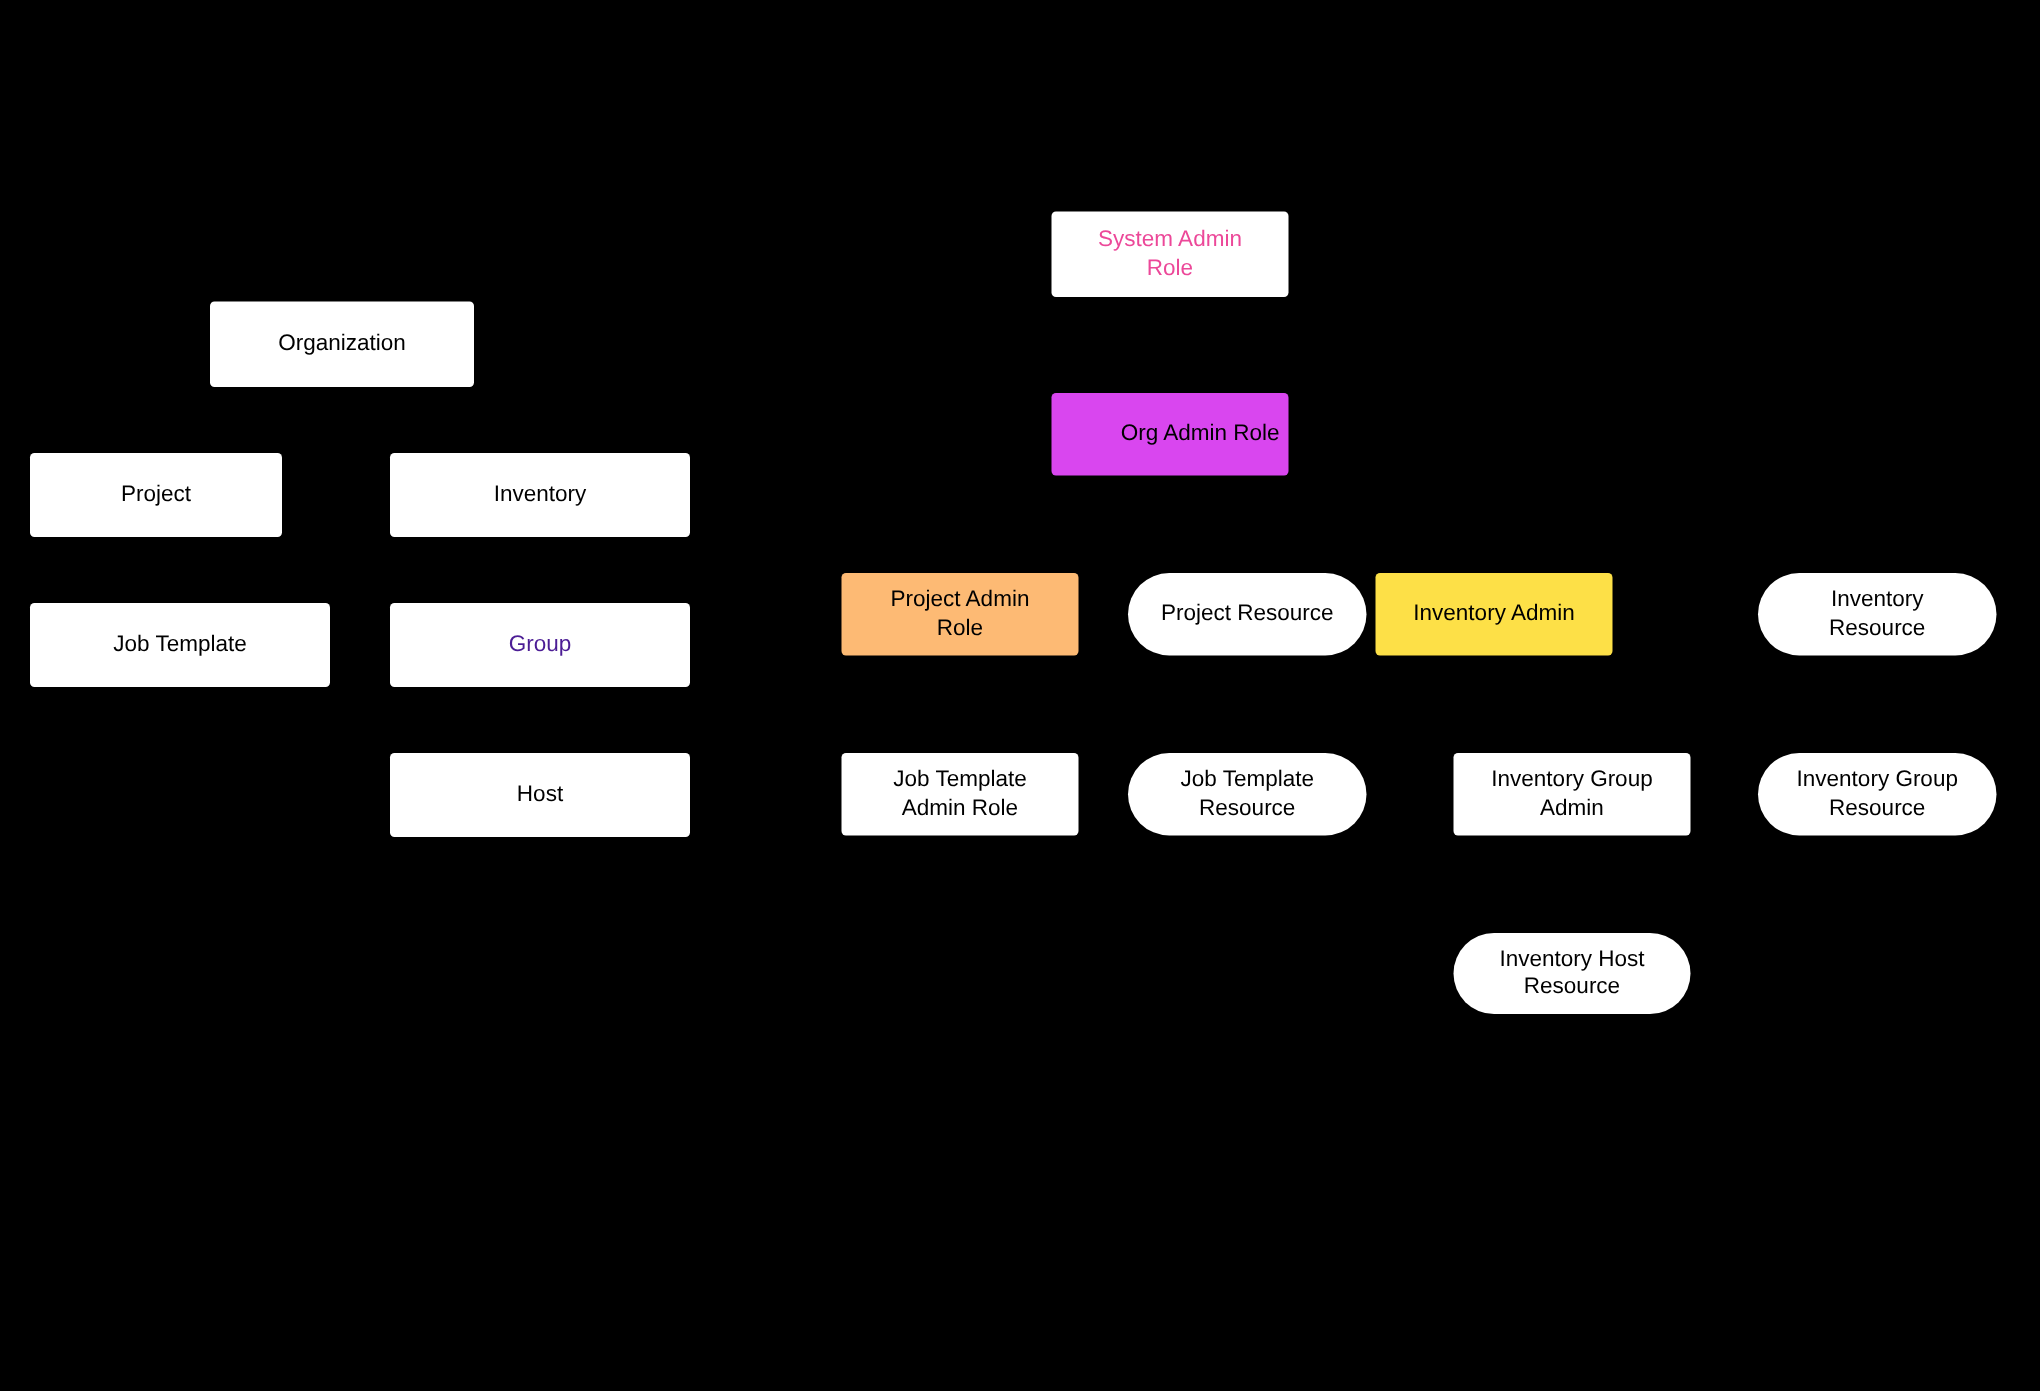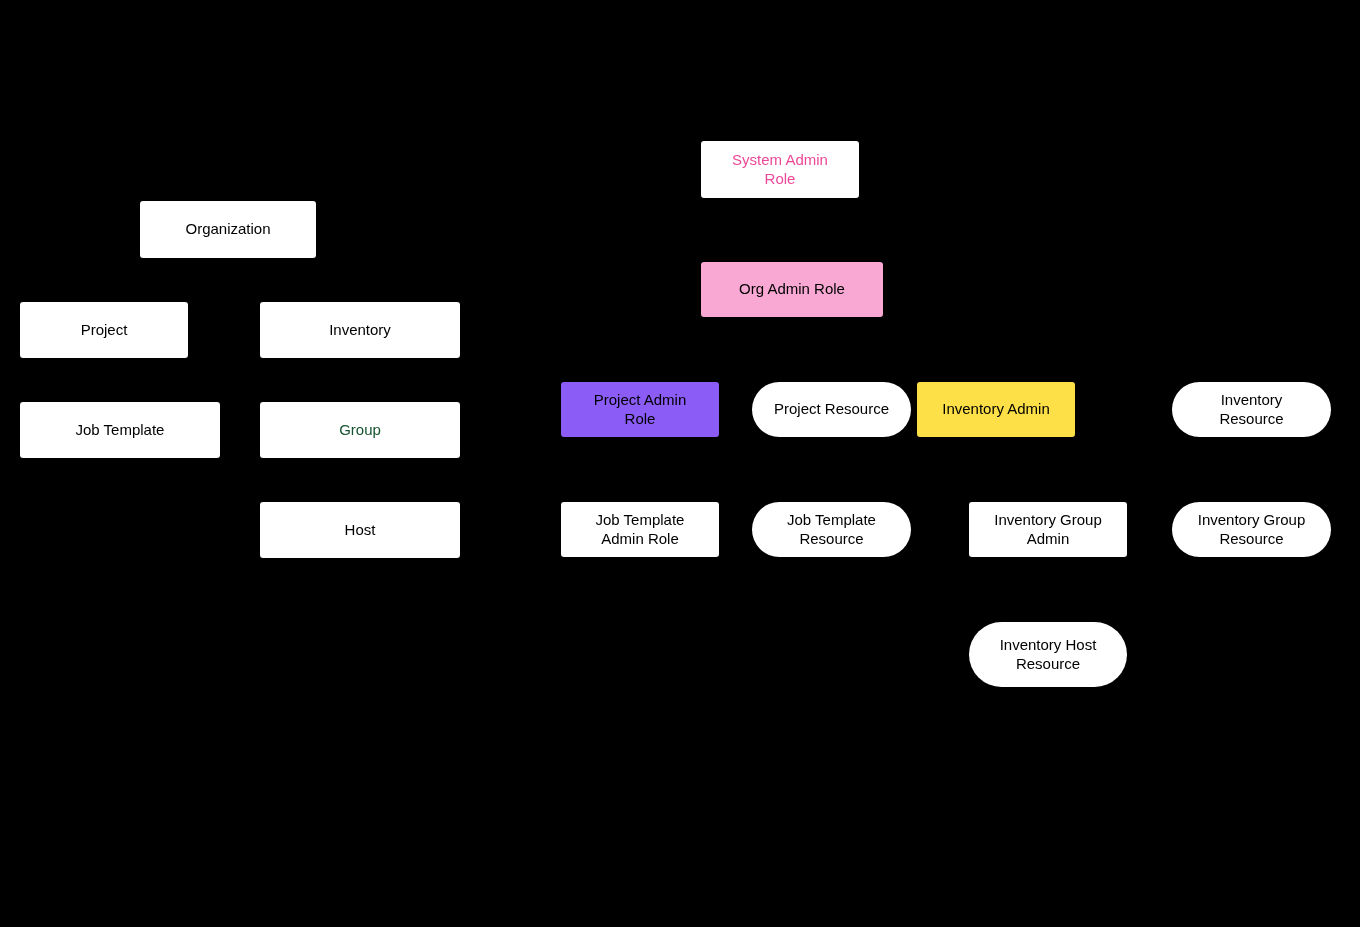--- a/index.html
+++ b/index.html
@@ -56,34 +56,34 @@
     </div>
     <div class="node rect" style="left: 20px; top: 302px; width: 168px; height: 56px; background: rgb(255, 255, 255); color: rgb(0, 0, 0);">
       <span>Project</span>
     </div>
     <div class="node rect" style="left: 260px; top: 302px; width: 200px; height: 56px; background: rgb(255, 255, 255); color: rgb(0, 0, 0);">
       <span>Inventory</span>
     </div>
     <div class="node rect" style="left: 20px; top: 402px; width: 200px; height: 56px; background: rgb(255, 255, 255); color: rgb(0, 0, 0);">
       <span>Job Template</span>
     </div>
-    <div class="node rect" style="left: 260px; top: 402px; width: 200px; height: 56px; background: rgb(255, 255, 255); color: #14532d;">
+    <div class="node rect" style="left: 260px; top: 402px; width: 200px; height: 56px; background: rgb(255, 255, 255); color: #4c1d95;">
       <span>Group</span>
     </div>
     <div class="node rect" style="left: 260px; top: 502px; width: 200px; height: 56px; background: rgb(255, 255, 255); color: rgb(0, 0, 0);">
       <span>Host</span>
     </div>
     <div class="node rect" style="left: 701px; top: 141px; width: 158px; height: 57px; background: rgb(255, 255, 255); color: #ec4899;">
       <span>System Admin
 Role</span>
     </div>
-    <div class="node rect" style="left: 701px; top: 262px; width: 182px; height: 55px; background: #f9a8d4; color: rgb(0, 0, 0);">
+    <div class="node rect" style="left: 701px; top: 262px; width: 158px; height: 55px; background: #d946ef; color: rgb(0, 0, 0); justify-content: flex-end;">
       <span>Org Admin Role</span>
     </div>
-    <div class="node rect" style="left: 561px; top: 382px; width: 158px; height: 55px; background: #8b5cf6; color: rgb(0, 0, 0);">
+    <div class="node rect" style="left: 561px; top: 382px; width: 158px; height: 55px; background: #fdba74; color: rgb(0, 0, 0);">
       <span>Project Admin
 Role</span>
     </div>
     <div class="node pill" style="left: 752px; top: 382px; width: 159px; height: 55px; background: rgb(255, 255, 255); color: rgb(0, 0, 0);">
       <span>Project Resource</span>
     </div>
     <div class="node rect" style="left: 917px; top: 382px; width: 158px; height: 55px; background: #fde047; color: rgb(0, 0, 0);">
       <span>Inventory Admin</span>
     </div>
     <div class="node pill" style="left: 1172px; top: 382px; width: 159px; height: 55px; background: rgb(255, 255, 255); color: rgb(0, 0, 0);">
@@ -99,17 +99,17 @@
 Resource</span>
     </div>
     <div class="node rect" style="left: 969px; top: 502px; width: 158px; height: 55px; background: rgb(255, 255, 255); color: rgb(0, 0, 0);">
       <span>Inventory Group
 Admin</span>
     </div>
     <div class="node pill" style="left: 1172px; top: 502px; width: 159px; height: 55px; background: rgb(255, 255, 255); color: rgb(0, 0, 0);">
       <span>Inventory Group
 Resource</span>
     </div>
-    <div class="node pill" style="left: 969px; top: 622px; width: 158px; height: 65px; background: rgb(255, 255, 255); color: rgb(0, 0, 0);">
+    <div class="node pill" style="left: 969px; top: 622px; width: 158px; height: 54px; background: rgb(255, 255, 255); color: rgb(0, 0, 0);">
       <span>Inventory Host
 Resource</span>
     </div>
   </div>
 
 </body></html>

